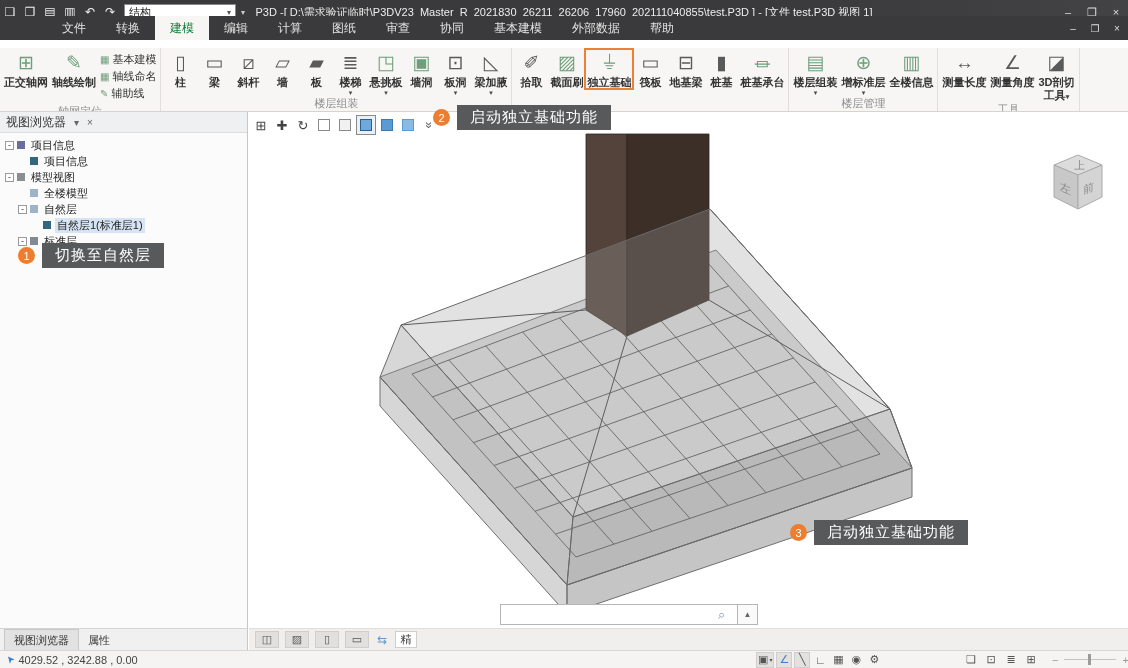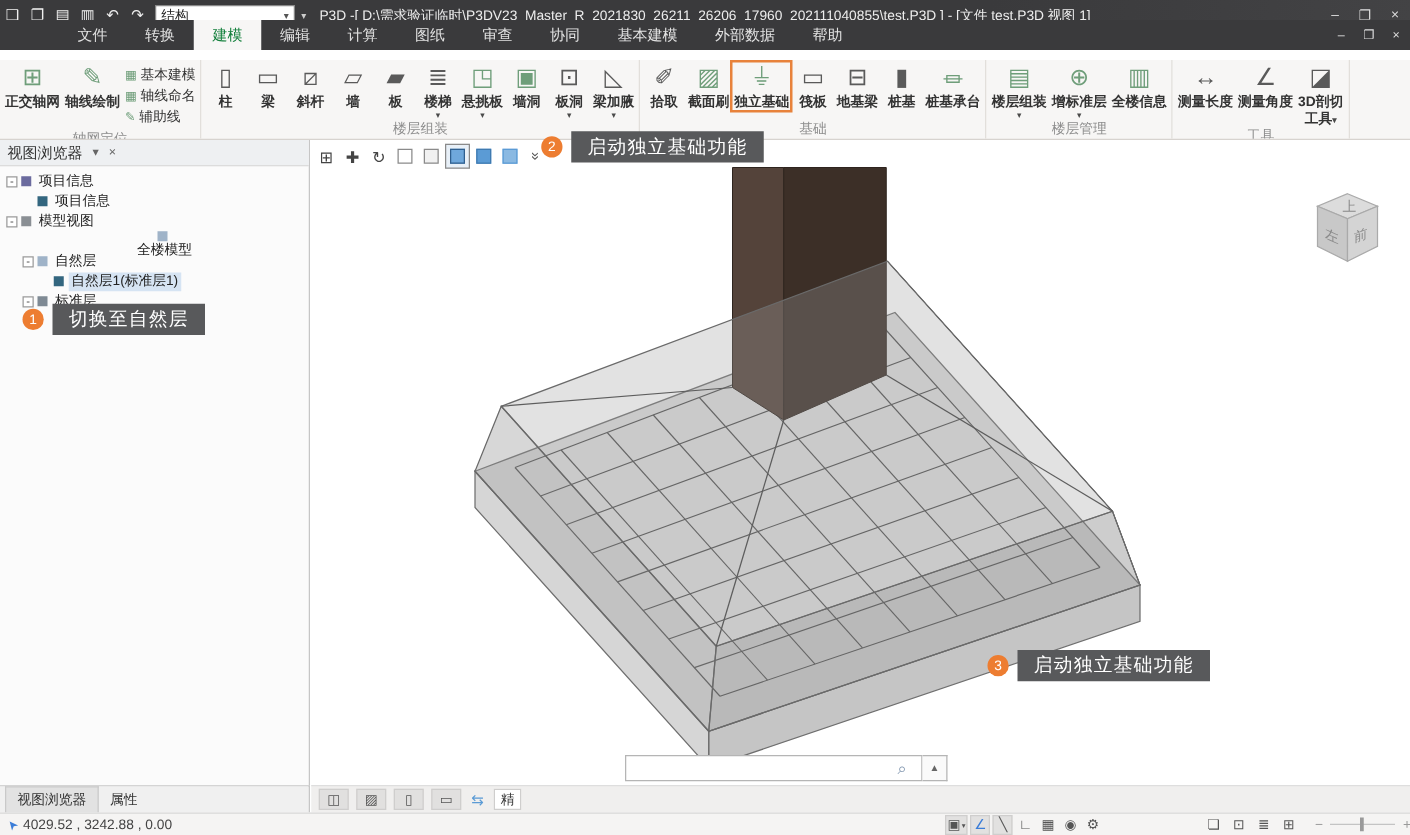--- a/index.html
+++ b/index.html
@@ -277,21 +277,20 @@
           </div>
           <div class="rbtn">
             <span class="ricon">▮</span>
             <div class="rlabel">桩基</div>
           </div>
           <div class="rbtn">
             <span class="ricon green">⏛</span>
             <div class="rlabel">桩基承台</div>
           </div>
         </div>
-        <div class="glabel">基础</div>
       </div>
       <div class="rgroup">
         <div class="rrow">
           <div class="rbtn">
             <span class="ricon green">▤</span>
             <div class="rlabel">楼层组装</div>
             <div class="rarrow">▾</div>
           </div>
           <div class="rbtn">
             <span class="ricon green">⊕</span>
@@ -340,21 +339,21 @@
         <div class="titem" style="padding-left: 16px;">
           <span class="tspace"></span>
           <span class="ticon" style="background: rgb(51, 102, 127);"></span>
           <span class="tlabel">项目信息</span>
         </div>
         <div class="titem" style="padding-left: 3px;">
           <span class="texp">-</span>
           <span class="ticon" style="background: rgb(138, 143, 148);"></span>
           <span class="tlabel">模型视图</span>
         </div>
-        <div class="titem" style="padding-left: 16px; flex-direction: column;">
+        <div class="titem" style="padding-left: 16px;">
           <span class="tspace"></span>
           <span class="ticon" style="background: rgb(159, 179, 200);"></span>
           <span class="tlabel">全楼模型</span>
         </div>
         <div class="titem" style="padding-left: 16px;">
           <span class="texp">-</span>
           <span class="ticon" style="background: rgb(159, 179, 200);"></span>
           <span class="tlabel">自然层</span>
         </div>
         <div class="titem sel" style="padding-left: 29px;">

